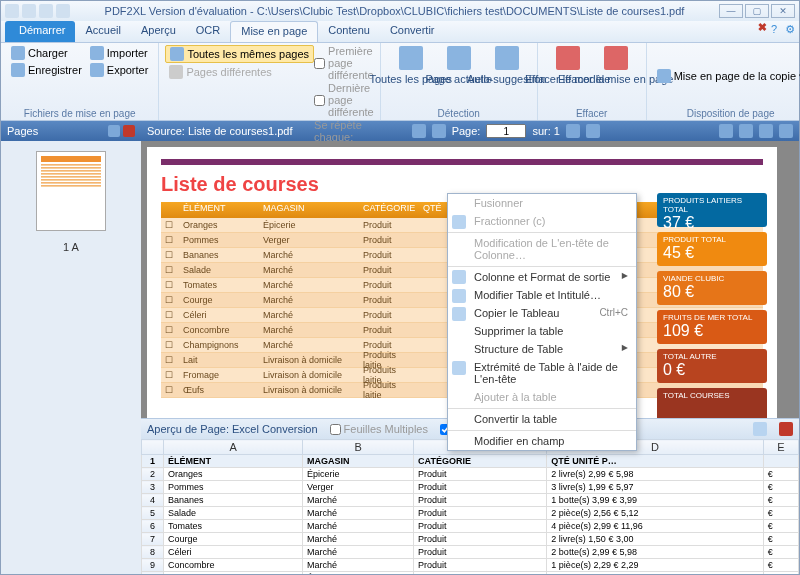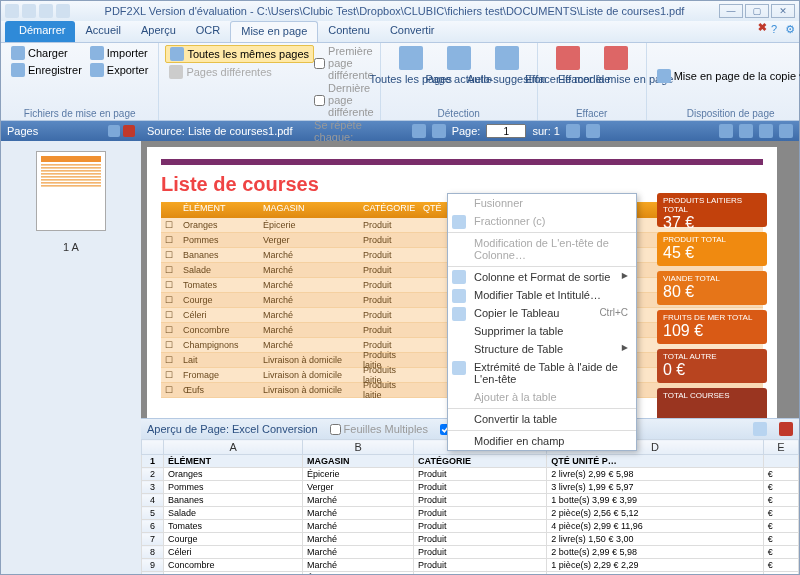--- a/index.html
+++ b/index.html
@@ -353,30 +353,30 @@
                   <div class="td chk2">☐</div>
                   <div class="td c1">Œufs</div>
                   <div class="td c2">Livraison à domicile</div>
                   <div class="td c3">Produits laitie</div>
                   <div class="td c4"></div>
                   <div class="td c5">2 douzaine</div>
                 </div>
               </div>
           </div>
           <div class="boxes" id="boxes">
-              <div class="box" style="background: #c2410c;">
+              <div class="box" style="background: #0369a1;">
                 <div class="bl">PRODUITS LAITIERS TOTAL</div>
                 <div class="bv">37 €</div>
               </div>
               <div class="box" style="background: rgb(240, 138, 16);">
                 <div class="bl">PRODUIT TOTAL</div>
                 <div class="bv">45 €</div>
               </div>
               <div class="box" style="background: rgb(230, 117, 24);">
-                <div class="bl">VIANDE TOTAL</div>
+                <div class="bl">VIANDE CLUBIC</div>
                 <div class="bv">80 €</div>
               </div>
               <div class="box" style="background: rgb(217, 90, 21);">
                 <div class="bl">FRUITS DE MER TOTAL</div>
                 <div class="bv">109 €</div>
               </div>
               <div class="box" style="background: rgb(184, 68, 31);">
                 <div class="bl">TOTAL AUTRE</div>
                 <div class="bv">0 €</div>
               </div>

